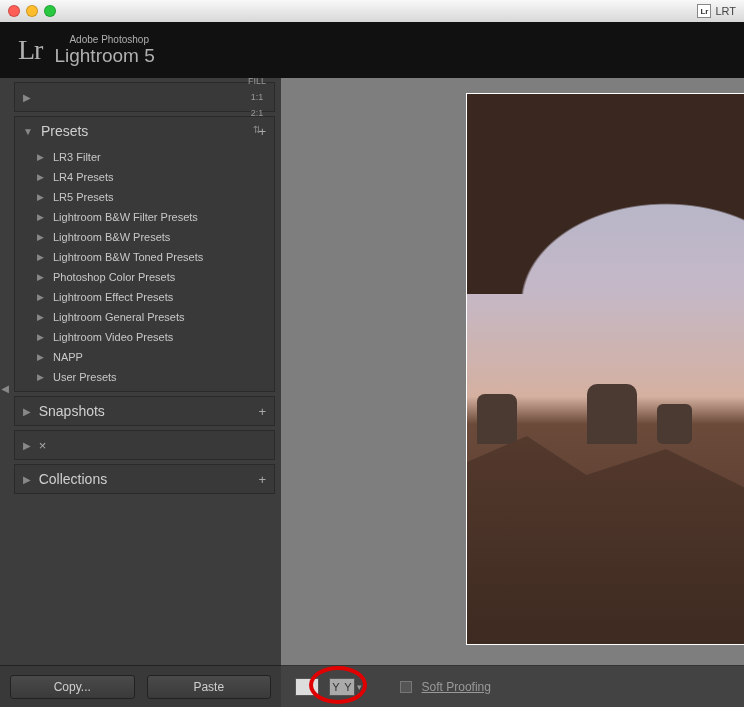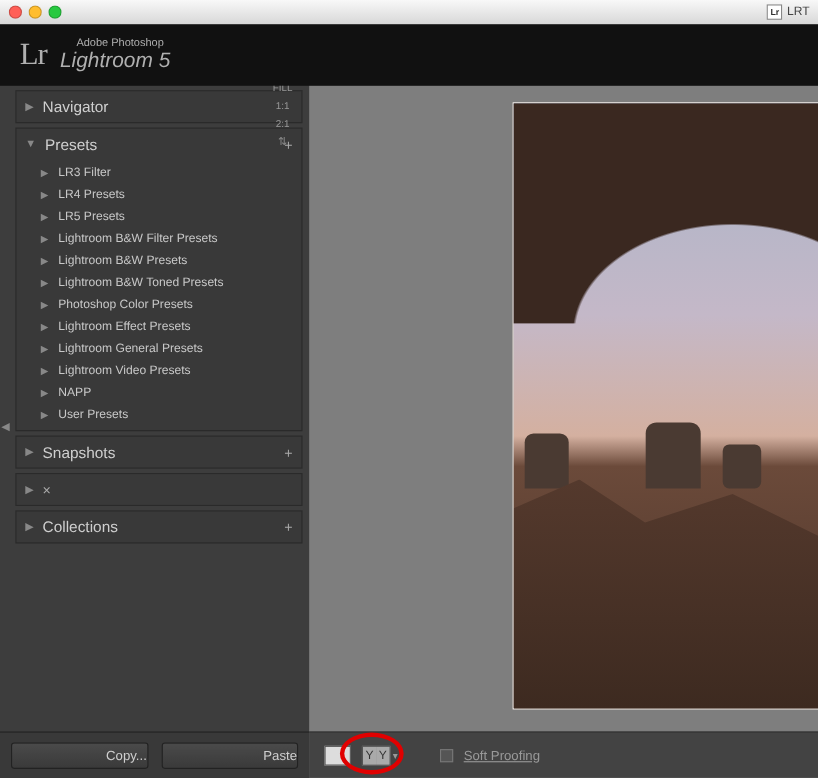--- a/index.html
+++ b/index.html
@@ -13,21 +13,21 @@
   .tl.yel { background: #ffbd2e; }
   .tl.grn { background: #28c940; }
   .title-right { margin-left: auto; display: flex; align-items: center; gap: 4px; font-size: 11px; color: #444; }
   .lrt-icon { width: 14px; height: 14px; background: #fff; border: 1px solid #888; font-size: 8px; display:flex; align-items:center; justify-content:center; color:#333; font-weight:bold;}
 
   
   .app-head { height: 56px; background: #111; display: flex; align-items: center; padding-left: 18px; }
   .lr-logo { font-family: Georgia, serif; font-size: 28px; font-weight: 300; color: #b0b0b0; margin-right: 12px; letter-spacing: -1px; }
   .lr-text { color: #b0b0b0; }
   .lr-sub { font-size: 10px; color: #b0b0b0; display:block;margin-left:15px; }
-  .lr-main { font-size: 19px; font-weight: 300; font-style: italic; }
+  .lr-main { font-size: 19px; font-weight: 300; }
 
   
   .body-row { display: flex; height: calc(707px - 22px - 56px); }
   .left-panel { width: 281px; background: #3d3d3d; display: flex; flex-direction: column; position: relative; }
   .panel-inner { flex: 1; overflow: hidden; padding: 4px 6px 0 14px; }
 
   .panel-section { background: #393939; border: 1px solid #2a2a2a; border-radius: 0; margin-bottom: 4px; }
   .section-head { height: 28px; display: flex; align-items: center; padding: 0 8px; color: #cfcfcf; font-size: 14px; cursor: pointer; }
   .section-head .tri { margin-right: 8px; color: #888; font-size: 10px; }
   .section-head .tri.right { transform: none; }
@@ -35,21 +35,21 @@
   .section-head .right-icons { color: #aaa; font-size: 13px; display:flex; gap:6px;}
   .nav-ratios { margin-left: auto; font-size: 9px; color: #999; display:flex; gap:6px; align-items:center;flex-direction:column;}
   .nav-ratios .sel { color:#e0e0e0; font-weight:bold;}
   .nav-ratios .updn { font-size:10px; color:#888;}
 
   .preset-list { padding: 2px 6px 4px 6px; }
   .preset-item { height: 20px; display: flex; align-items: center; color: #c8c8c8; font-size: 11px; padding-left: 16px; cursor: pointer; }
   .preset-item .arrow { color: #888; font-size: 9px; margin-right: 8px; width:8px;}
 
   .bottom-copy { height: 42px; background: #393939; border-top: 1px solid #222; display: flex; align-items: center; justify-content: center; gap: 12px; padding: 0 10px; }
-  .btn { flex:1; height: 24px; background: linear-gradient(#4a4a4a,#3a3a3a); border: 1px solid #222; color: #cfcfcf; font-size: 12px; border-radius: 3px; cursor:pointer;text-align:right; }
+  .btn { flex:1; height: 24px; background: linear-gradient(#4a4a4a,#3a3a3a); border: 1px solid #222; color: #cfcfcf; font-size: 12px; border-radius: 3px; cursor:pointer; }
 
   
   .side-grip { position:absolute; left:0; top:300px; width:10px; height:20px; color:#888; font-size:10px; display:flex; align-items:center; justify-content:center;}
 
   
   .main-panel { flex: 1; background: #7e7e7e; position: relative; display:flex; flex-direction:column;}
   .canvas { flex:1; position:relative; overflow:hidden;}
   .photo { position:absolute; top:15px; left:185px; width:400px; height:552px; background:#6b5a4f; border:1px solid #fff;}
   
   .sky { position:absolute; inset:0; background: linear-gradient(180deg, #a8b4c8 0%, #c4b8c8 35%, #d4b0a0 55%, #6b4a3a 60%, #4a3228 100%); }
@@ -97,21 +97,20 @@
 
 <div class="body-row">
 
   <div class="left-panel">
     <div class="side-grip">◀</div>
     <div class="panel-inner">
 
       <div class="panel-section">
         <div class="section-head">
           <span class="tri right">▶</span>
-          <span class="lbl">Navigator</span>
           <span class="nav-ratios">
             <span class="sel">FIT</span>
             <span>FILL</span>
             <span>1:1</span>
             <span>2:1</span>
             <span class="updn">⇅</span>
           </span>
         </div>
       </div>
 

